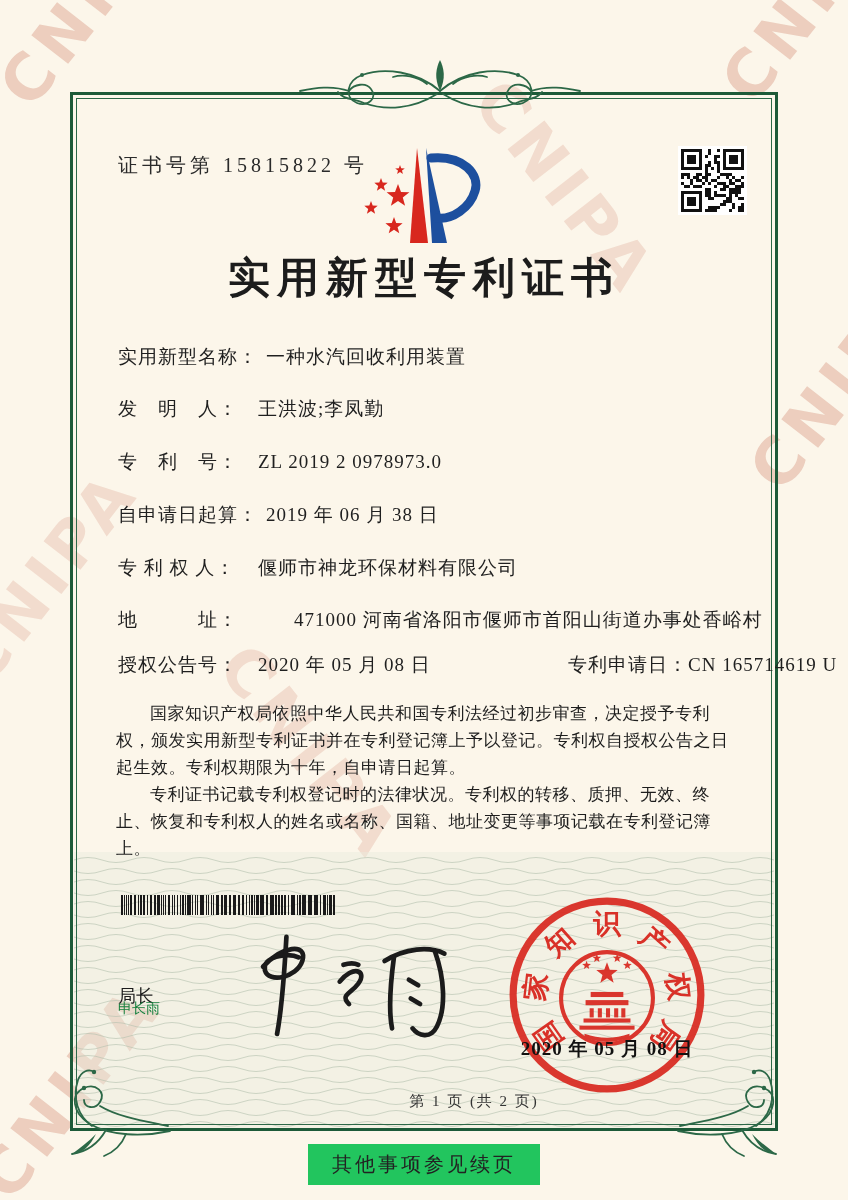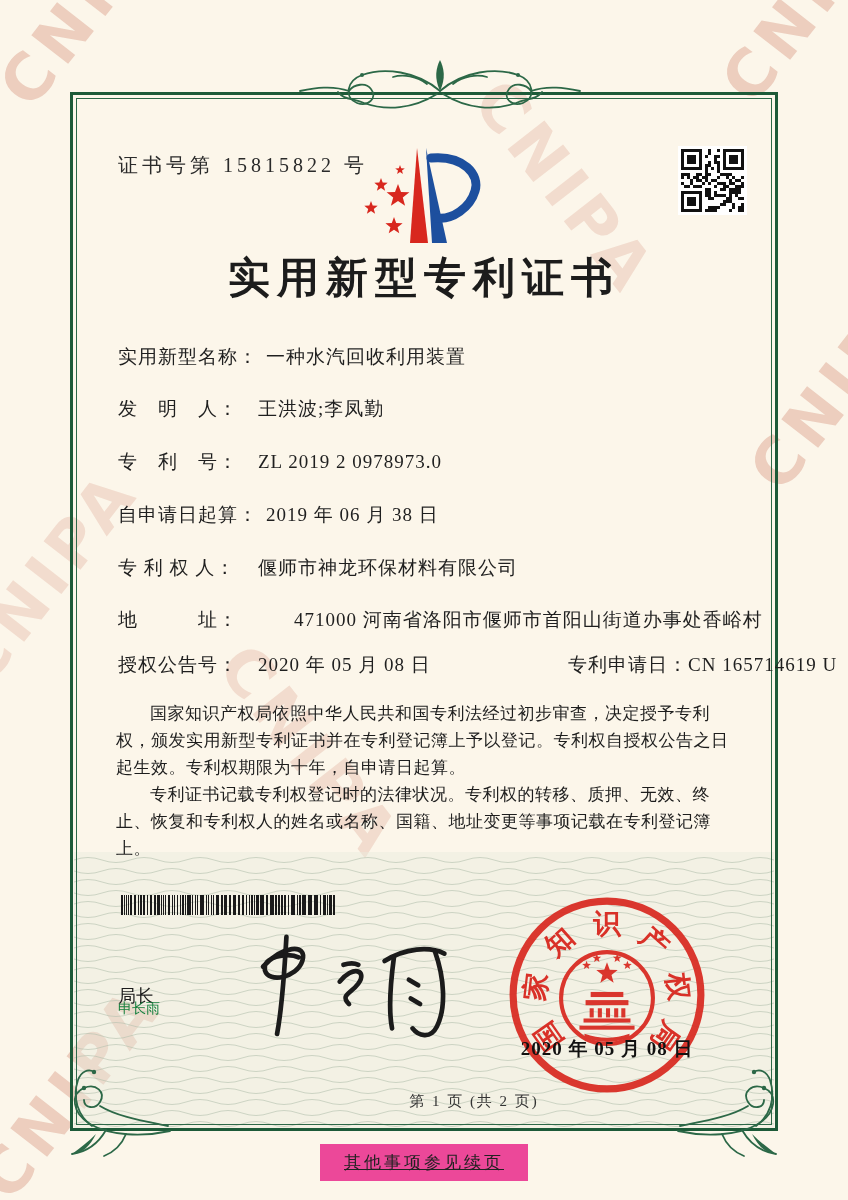--- a/index.html
+++ b/index.html
@@ -66,22 +66,22 @@
   .seal-date{
     position:absolute;left:508px;top:1036px;width:198px;text-align:center;
     font-size:19px;font-weight:bold;color:#111;z-index:6;letter-spacing:1px;
   }
   .page-num{
     position:absolute;left:70px;width:808px;top:1092px;text-align:center;
     font-size:15px;letter-spacing:2px;color:#333;z-index:4;
   }
   .note{
     position:absolute;left:50%;transform:translateX(-50%);top:1144px;
-    background:#ec4899;padding:7px 24px;font-size:17px;letter-spacing:3px;
-    color:#222;z-index:4;text-decoration:underline;
+    background:#22c55e;padding:7px 24px;font-size:20px;letter-spacing:3px;
+    color:#222;z-index:4;
   }
 </style>
 </head>
 <body>
 
 <div class="page">
 
   <div class="wm" style="left:-34px;top:-38px">CNIPA</div>
   <div class="wm" style="left:688px;top:-42px">CNIPA</div>
   <div class="wm down faint" style="left:440px;top:150px">CNIPA</div>

